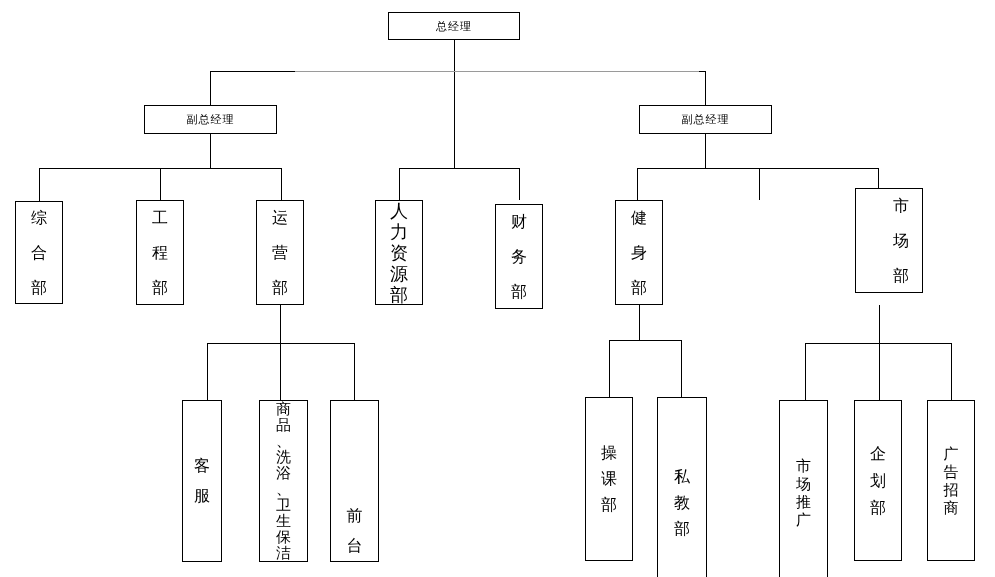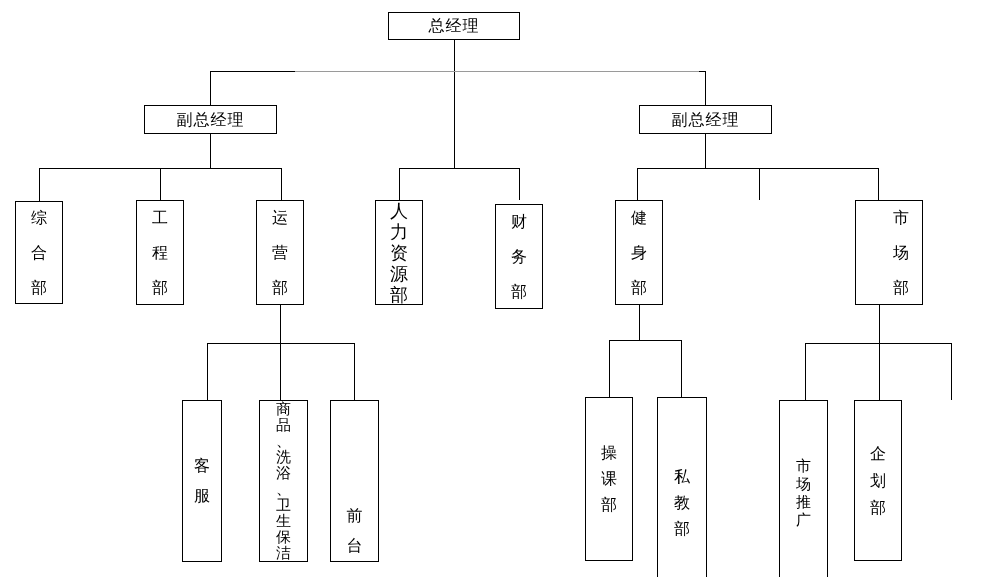--- a/index.html
+++ b/index.html
@@ -6,21 +6,21 @@
   .canvas{
     position:relative;width:995px;height:577px;background:#ffffff;
     font-family:"DejaVu Sans","Liberation Sans",sans-serif;color:#000;
     overflow:hidden;
   }
   .box{
     position:absolute;border:1px solid #000;background:#fff;
     display:flex;align-items:center;justify-content:center;
     box-sizing:border-box;font-size:16px;line-height:1;
   }
-  .hbox{font-size:16px;letter-spacing:1px;white-space:nowrap;}
+  .hbox{font-size:11px;letter-spacing:1px;white-space:nowrap;}
   .vtext{
     display:block;width:1em;text-align:center;
     word-break:break-all;line-break:anywhere;white-space:normal;
   }
   .lh35{line-height:35px;}
   .lh21{line-height:21px;font-size:18px;}
   .lh30{line-height:30px;}
   .lh16{line-height:16px;font-size:15px;}
   .lh26{line-height:26px;}
   .lh27{line-height:27px;}
@@ -96,21 +96,21 @@
   </div>
   <div class="box" style="left:375px;top:200px;width:48px;height:105px;">
     <span class="vtext lh21">人力资源部</span>
   </div>
   <div class="box" style="left:495px;top:204px;width:48px;height:105px;">
     <span class="vtext lh35">财务部</span>
   </div>
   <div class="box" style="left:615px;top:200px;width:48px;height:105px;">
     <span class="vtext lh35">健身部</span>
   </div>
-  <div class="box" style="left:855px;top:200px;width:68px;height:105px;padding-left:24px;">
+  <div class="box" style="left:855px;top:188px;width:68px;height:105px;padding-left:24px;">
     <span class="vtext lh35">市场部</span>
   </div>
 
   <div class="box" style="left:182px;top:400px;width:40px;height:162px;">
     <span class="vtext lh30">客服</span>
   </div>
   <div class="box" style="left:259px;top:400px;width:49px;height:162px;">
     <span class="vtext lh16">商品、洗浴、卫生保洁</span>
   </div>
   <div class="box" style="left:330px;top:400px;width:49px;height:162px;align-items:flex-end;">
@@ -123,14 +123,17 @@
   <div class="box" style="left:657px;top:397px;width:50px;height:212px;align-items:center;">
     <span class="vtext lh26">私教部</span>
   </div>
 
   <div class="box" style="left:779px;top:400px;width:49px;height:186px;">
     <span class="vtext lh18">市场推广</span>
   </div>
   <div class="box" style="left:854px;top:400px;width:48px;height:161px;">
     <span class="vtext lh27">企划部</span>
   </div>
+  <div class="box" style="left:927px;top:400px;width:48px;height:161px;">
+    <span class="vtext lh18">广告招商</span>
+  </div>
 
 </div>
 
 </body></html>

